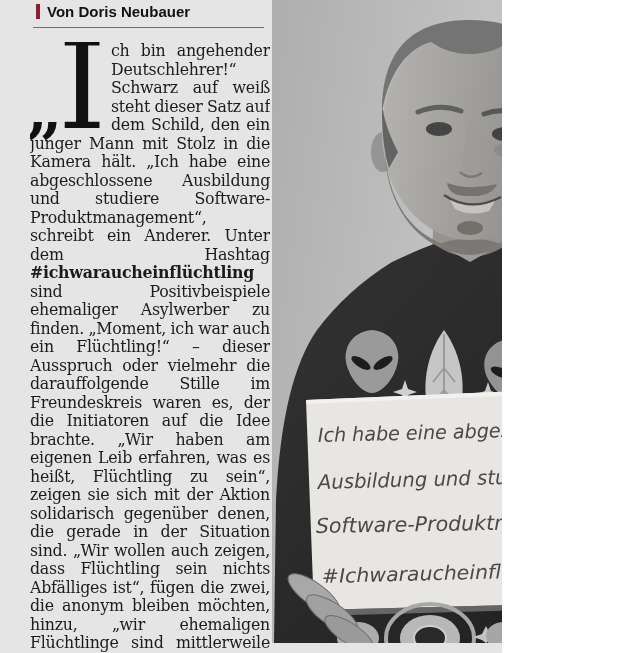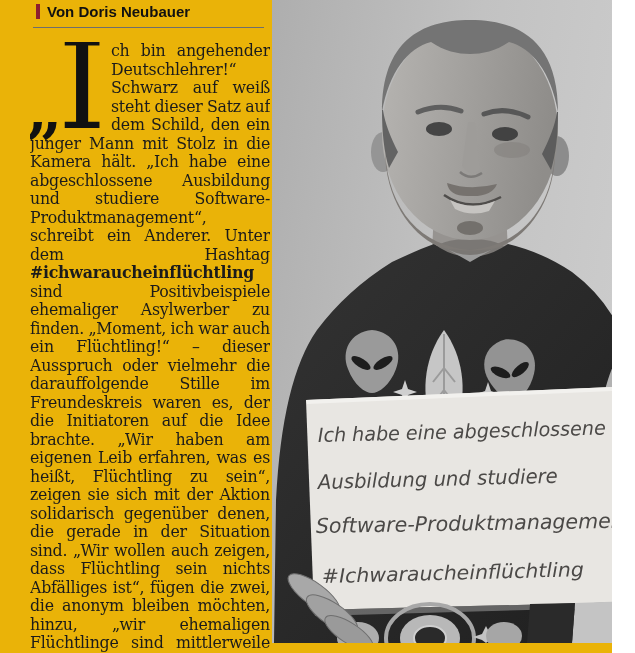--- a/index.html
+++ b/index.html
@@ -1,16 +1,16 @@
 <!DOCTYPE html>
 <html lang="de"><head>
 <meta charset="utf-8">
 <style>
   html,body{margin:0;padding:0;background:#ffffff;}
-  .page{position:relative;width:612px;height:653px;background:#eab308;overflow:hidden;
+  .page{position:relative;width:502px;height:653px;background:#e5e5e5;overflow:hidden;
         font-family:"DejaVu Serif",serif;}
   
   .byline{position:absolute;top:3px;left:36px;display:flex;align-items:center;
           font-family:"Liberation Sans",sans-serif;font-weight:700;font-size:15px;color:#111;}
   .byline-bar{display:inline-block;width:4px;height:15px;background:#8c1f2f;margin-right:7px;}
   .rule{position:absolute;top:27px;left:33px;width:231px;border-top:1.6px solid #6e6e6e;}
   
   .article-body{position:absolute;top:42px;left:30px;width:240px;height:612px;overflow:hidden;}
   .article-text{margin:0;text-align:justify;font-size:15.8px;line-height:18.5px;
                 letter-spacing:-0.25px;word-spacing:-0.5px;color:#1b1b1b;}

